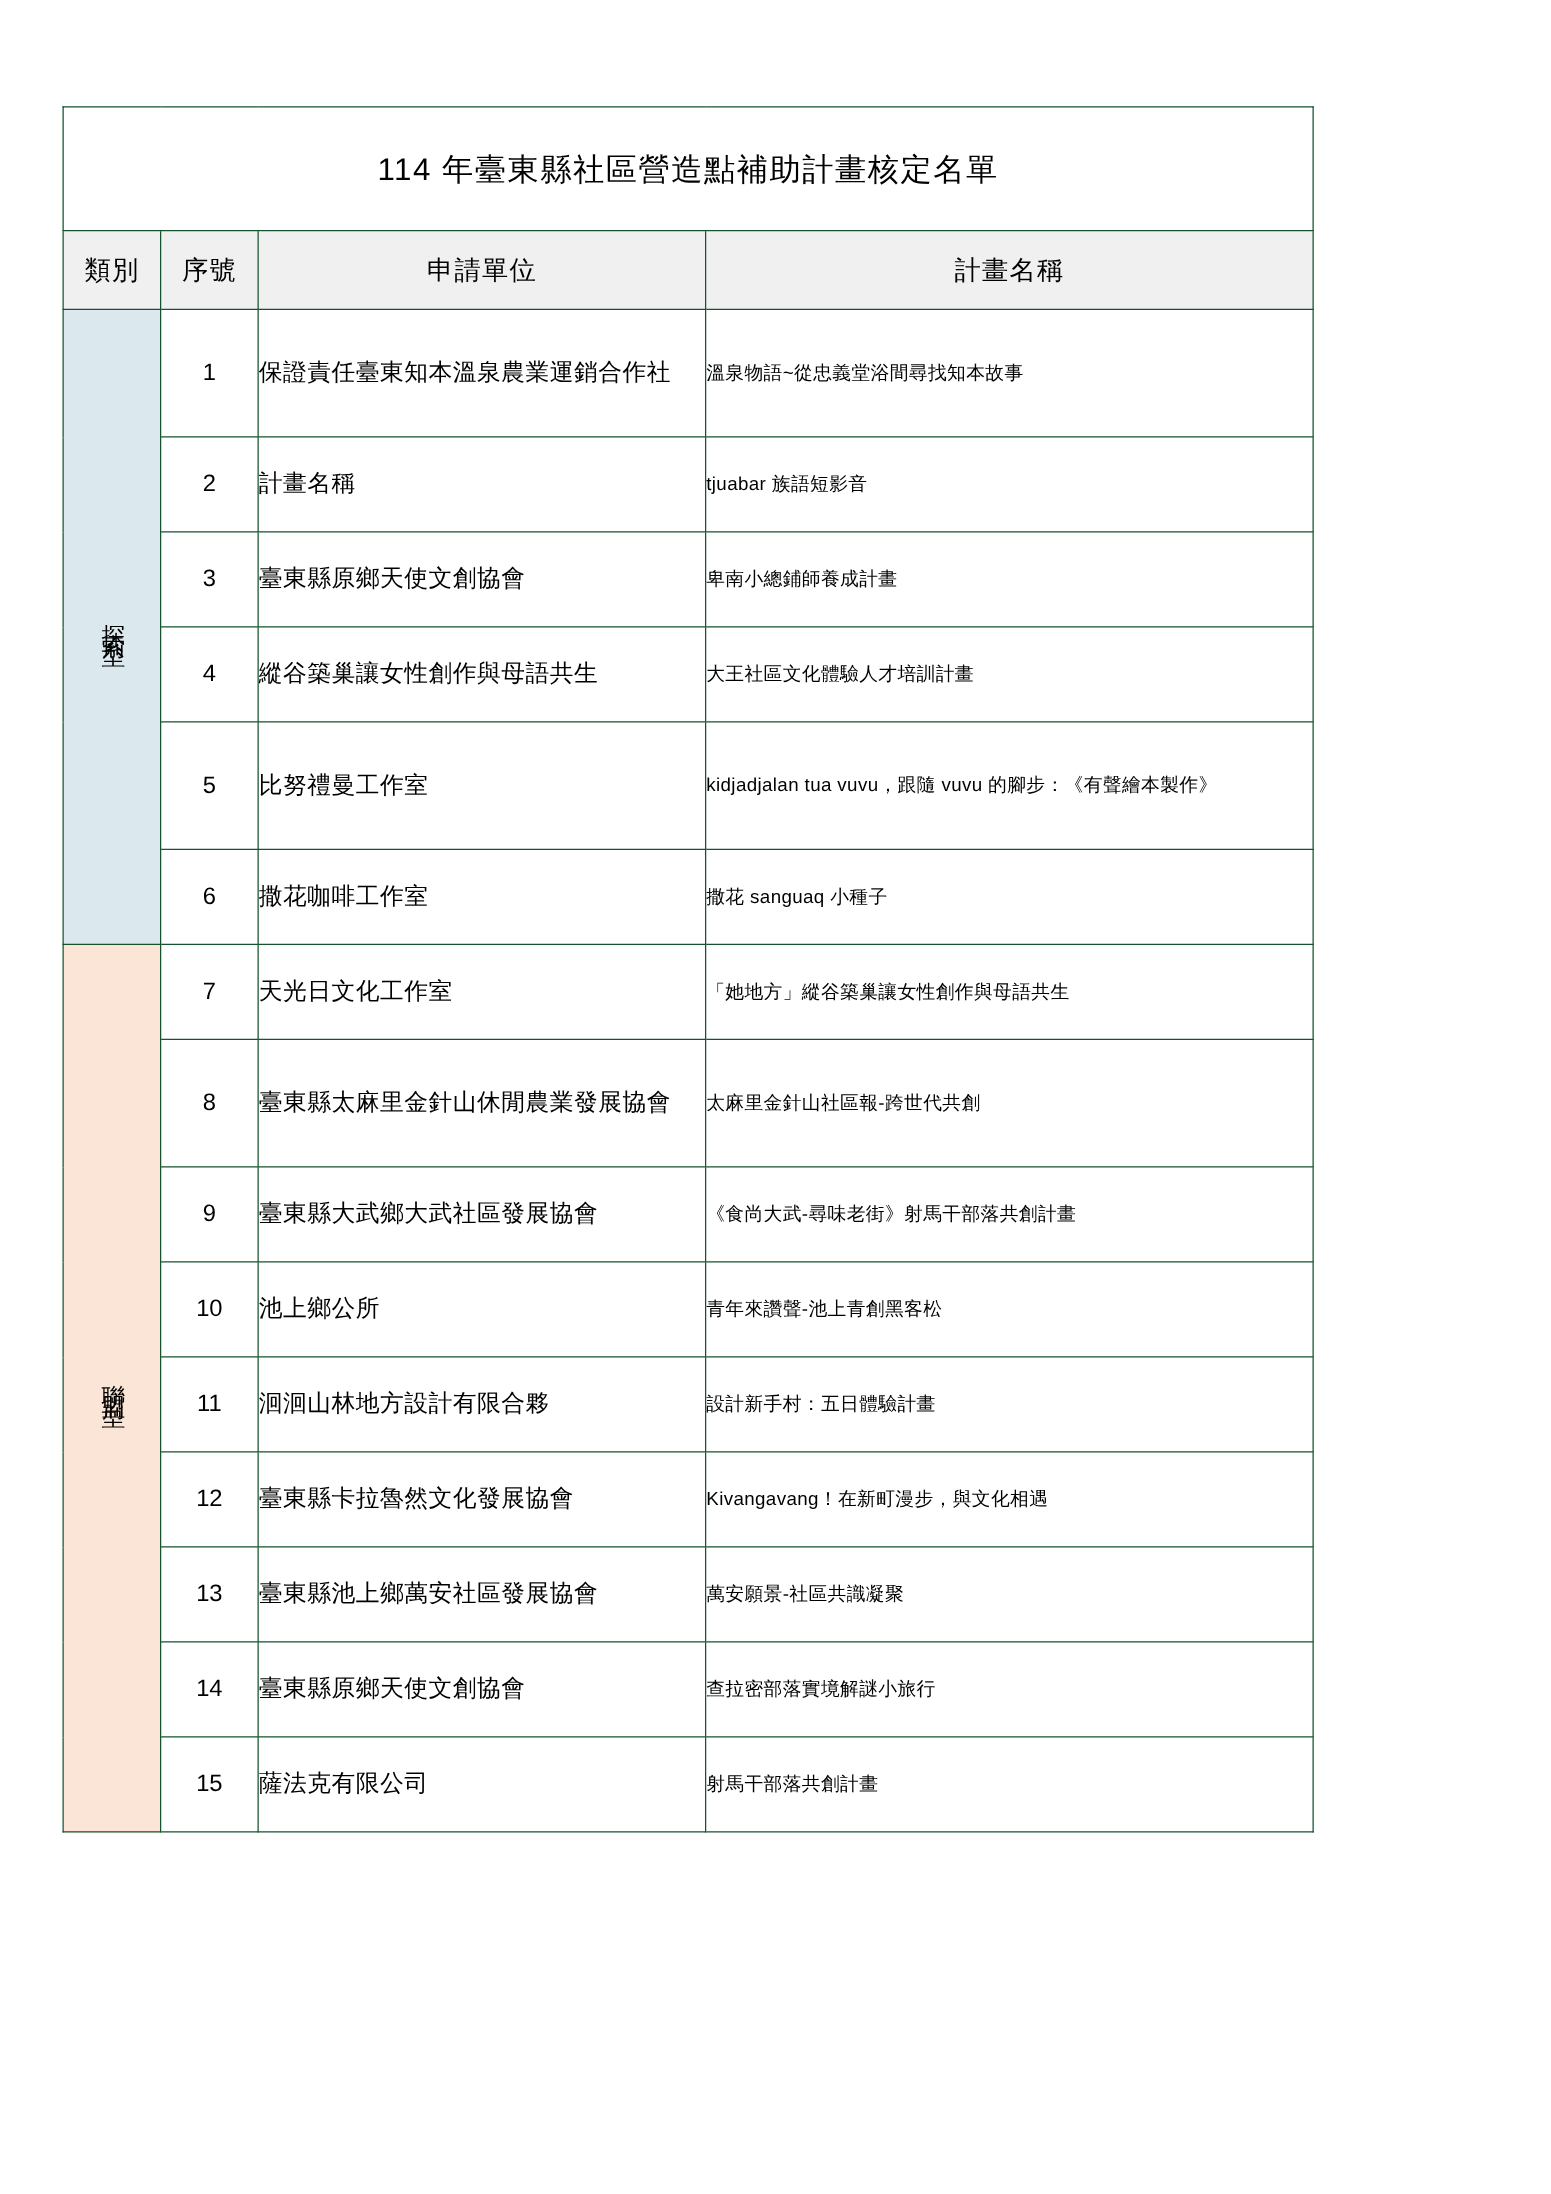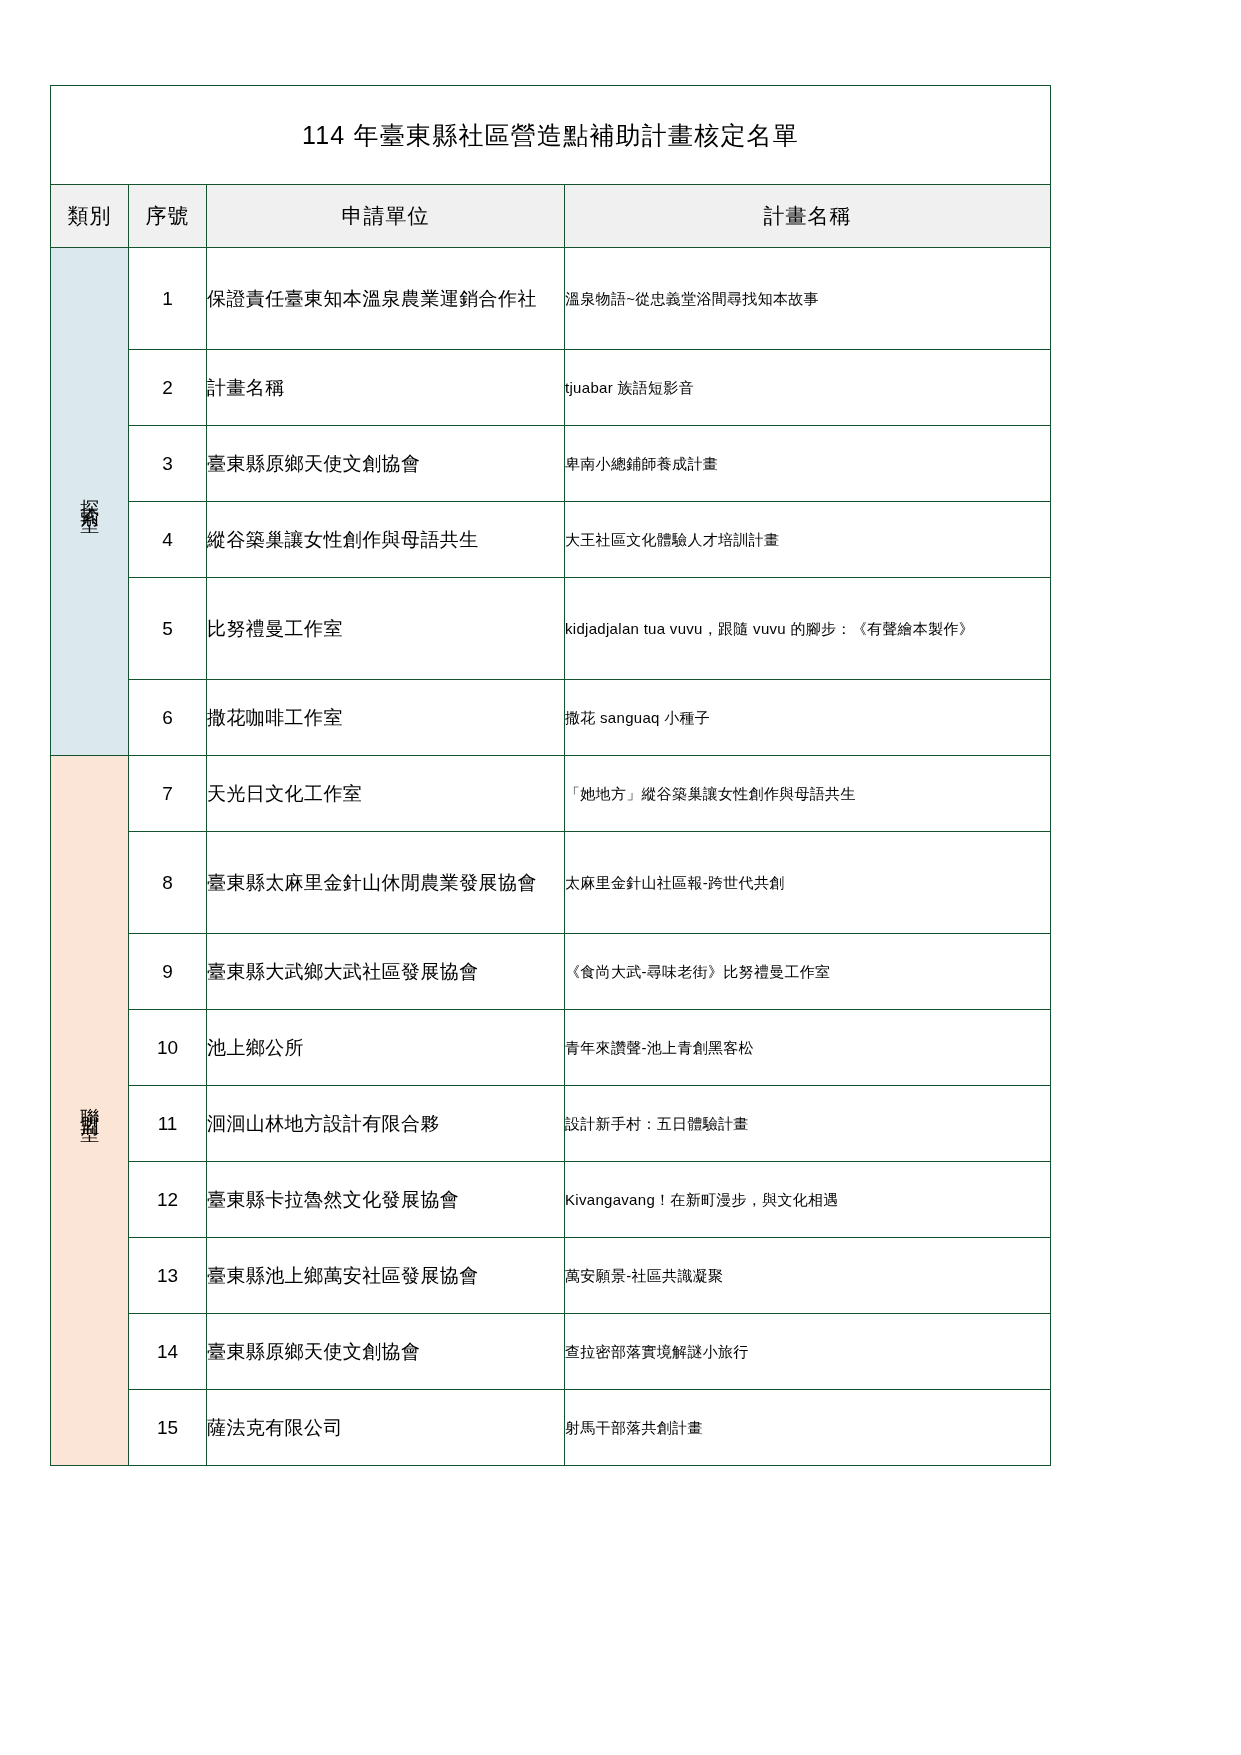--- a/index.html
+++ b/index.html
@@ -179,21 +179,21 @@
 
         <tr class="data-row tall">
           <td class="seq-cell">8</td>
           <td class="org-cell">臺東縣太麻里金針山休閒農業發展協會</td>
           <td class="proj-cell">太麻里金針山社區報-跨世代共創</td>
         </tr>
 
         <tr class="data-row">
           <td class="seq-cell">9</td>
           <td class="org-cell">臺東縣大武鄉大武社區發展協會</td>
-          <td class="proj-cell">《食尚大武-尋味老街》比努禮曼工作室</td>
+          <td class="proj-cell">《食尚大武-尋味老街》射馬干部落共創計畫</td>
         </tr>
 
         <tr class="data-row">
           <td class="seq-cell">10</td>
           <td class="org-cell">池上鄉公所</td>
           <td class="proj-cell">青年來讚聲-池上青創黑客松</td>
         </tr>
 
         <tr class="data-row">
           <td class="seq-cell">11</td>

